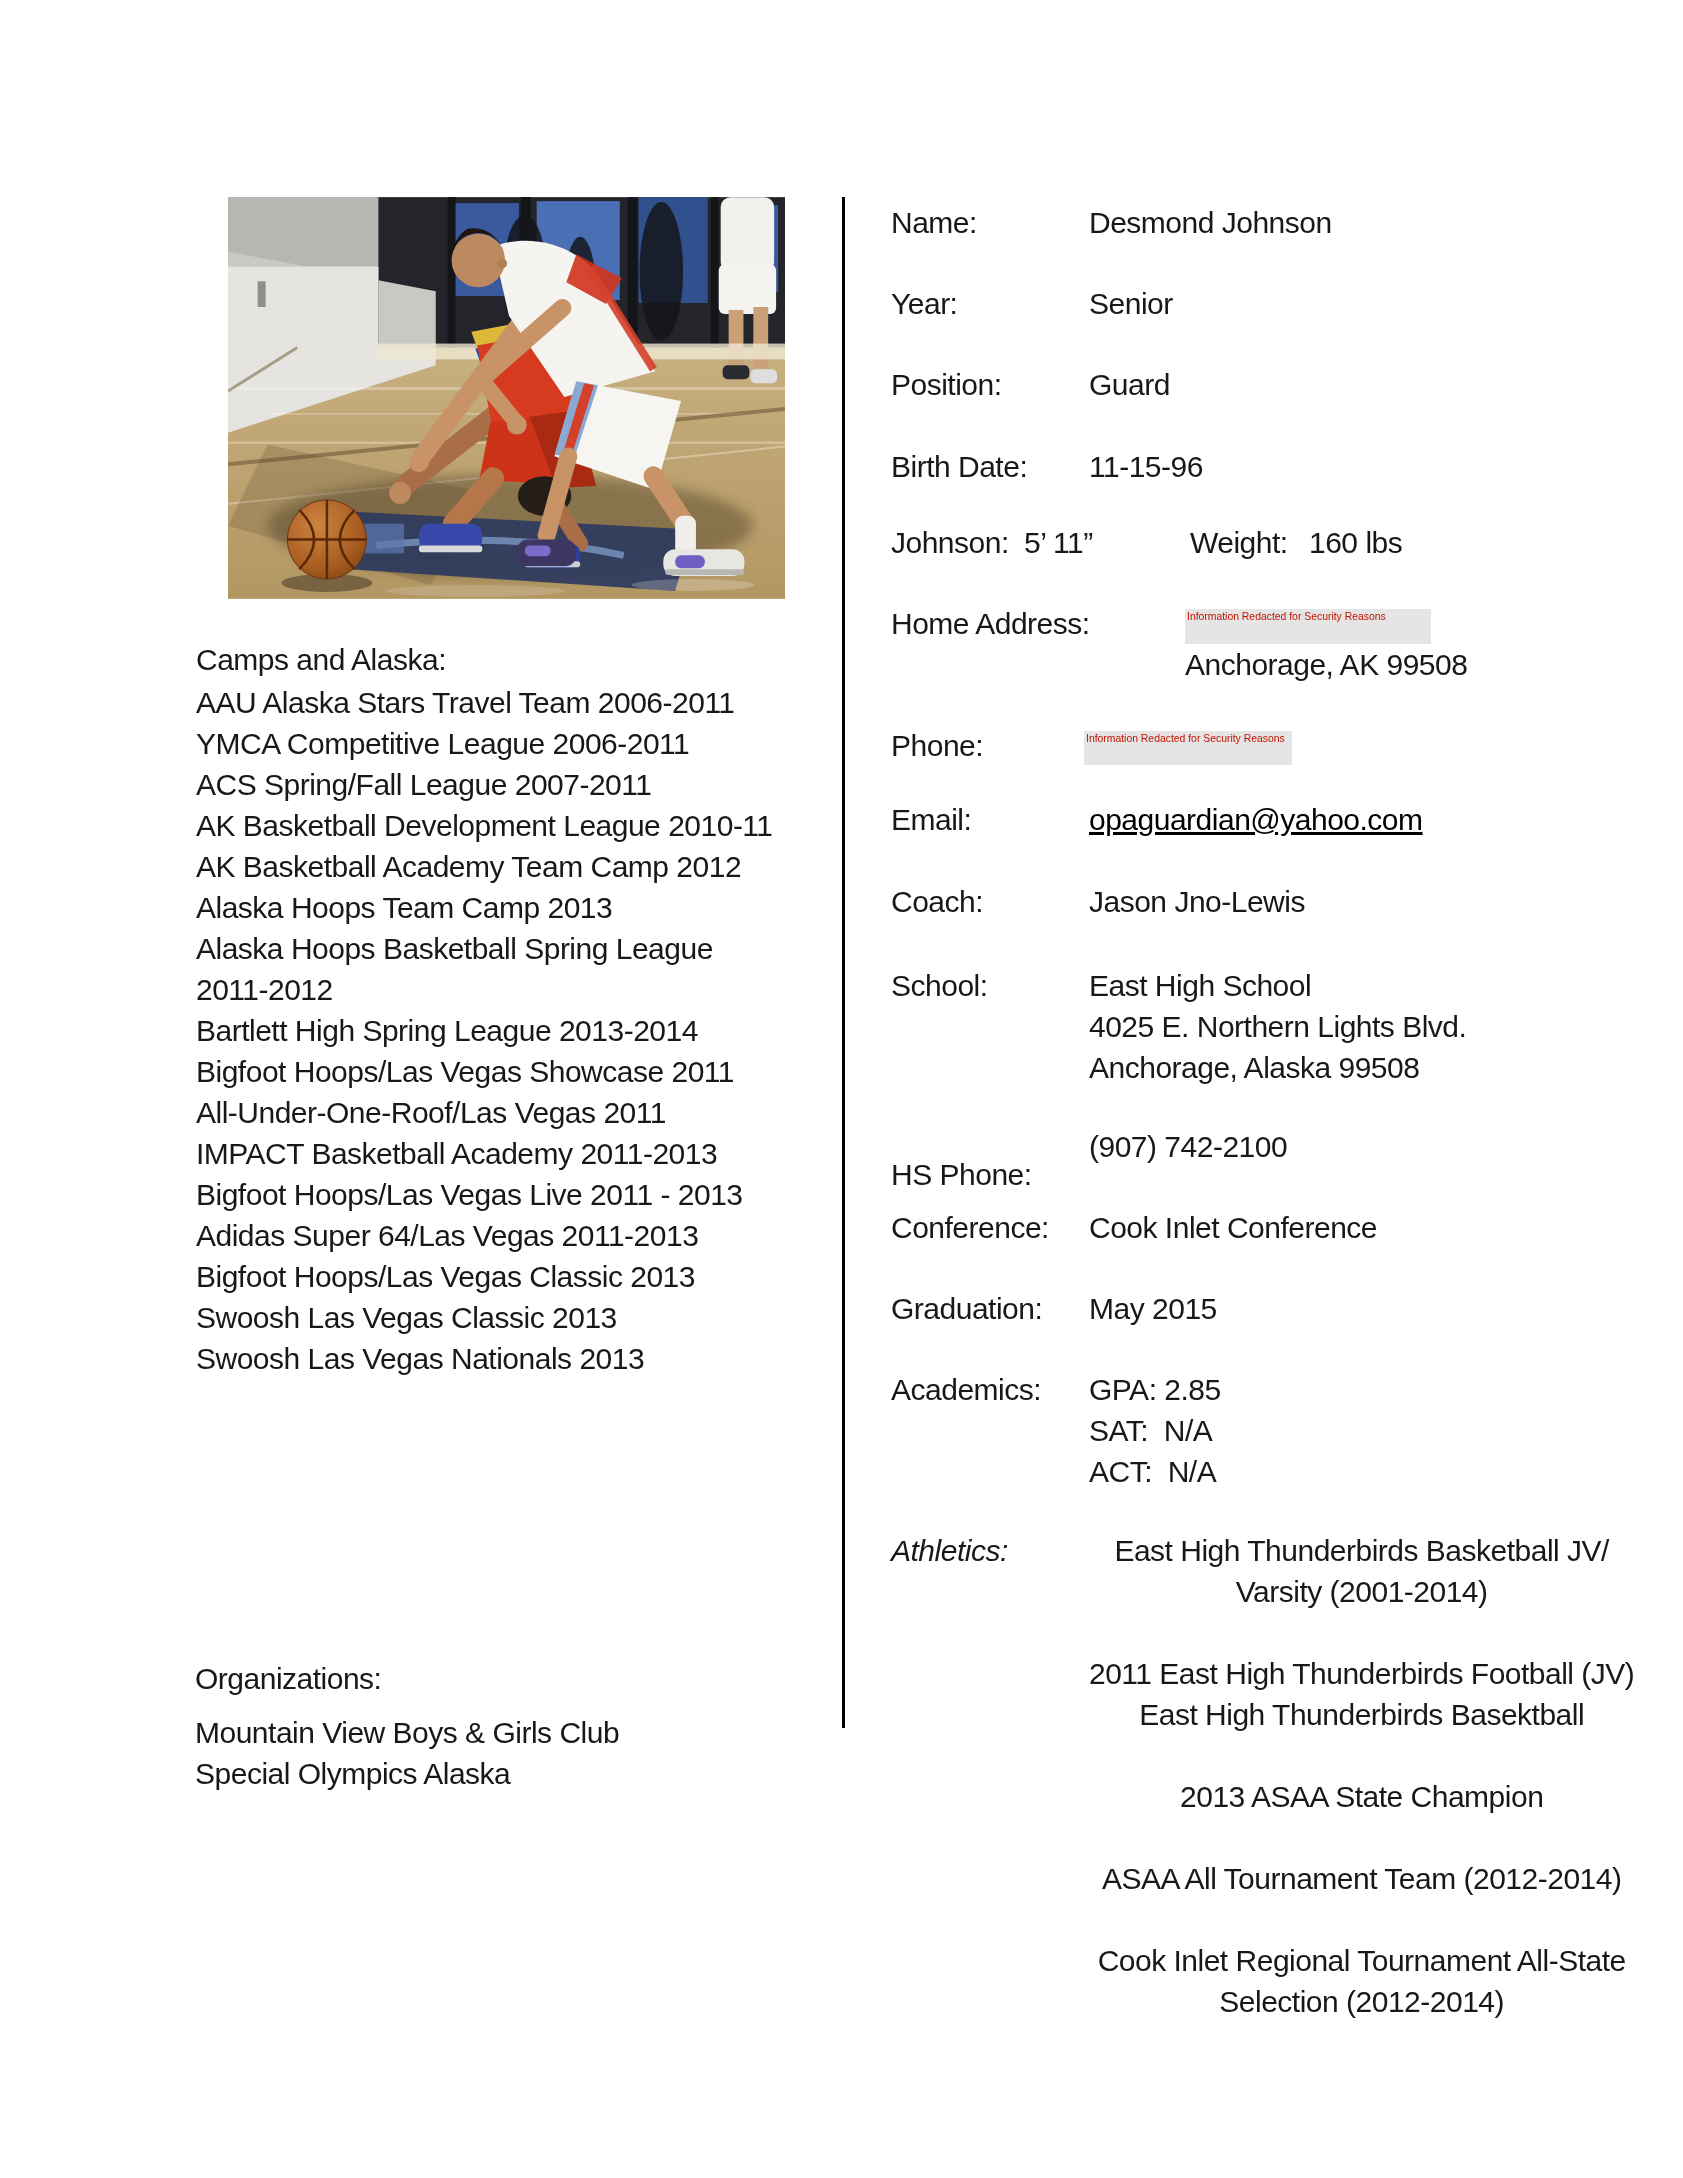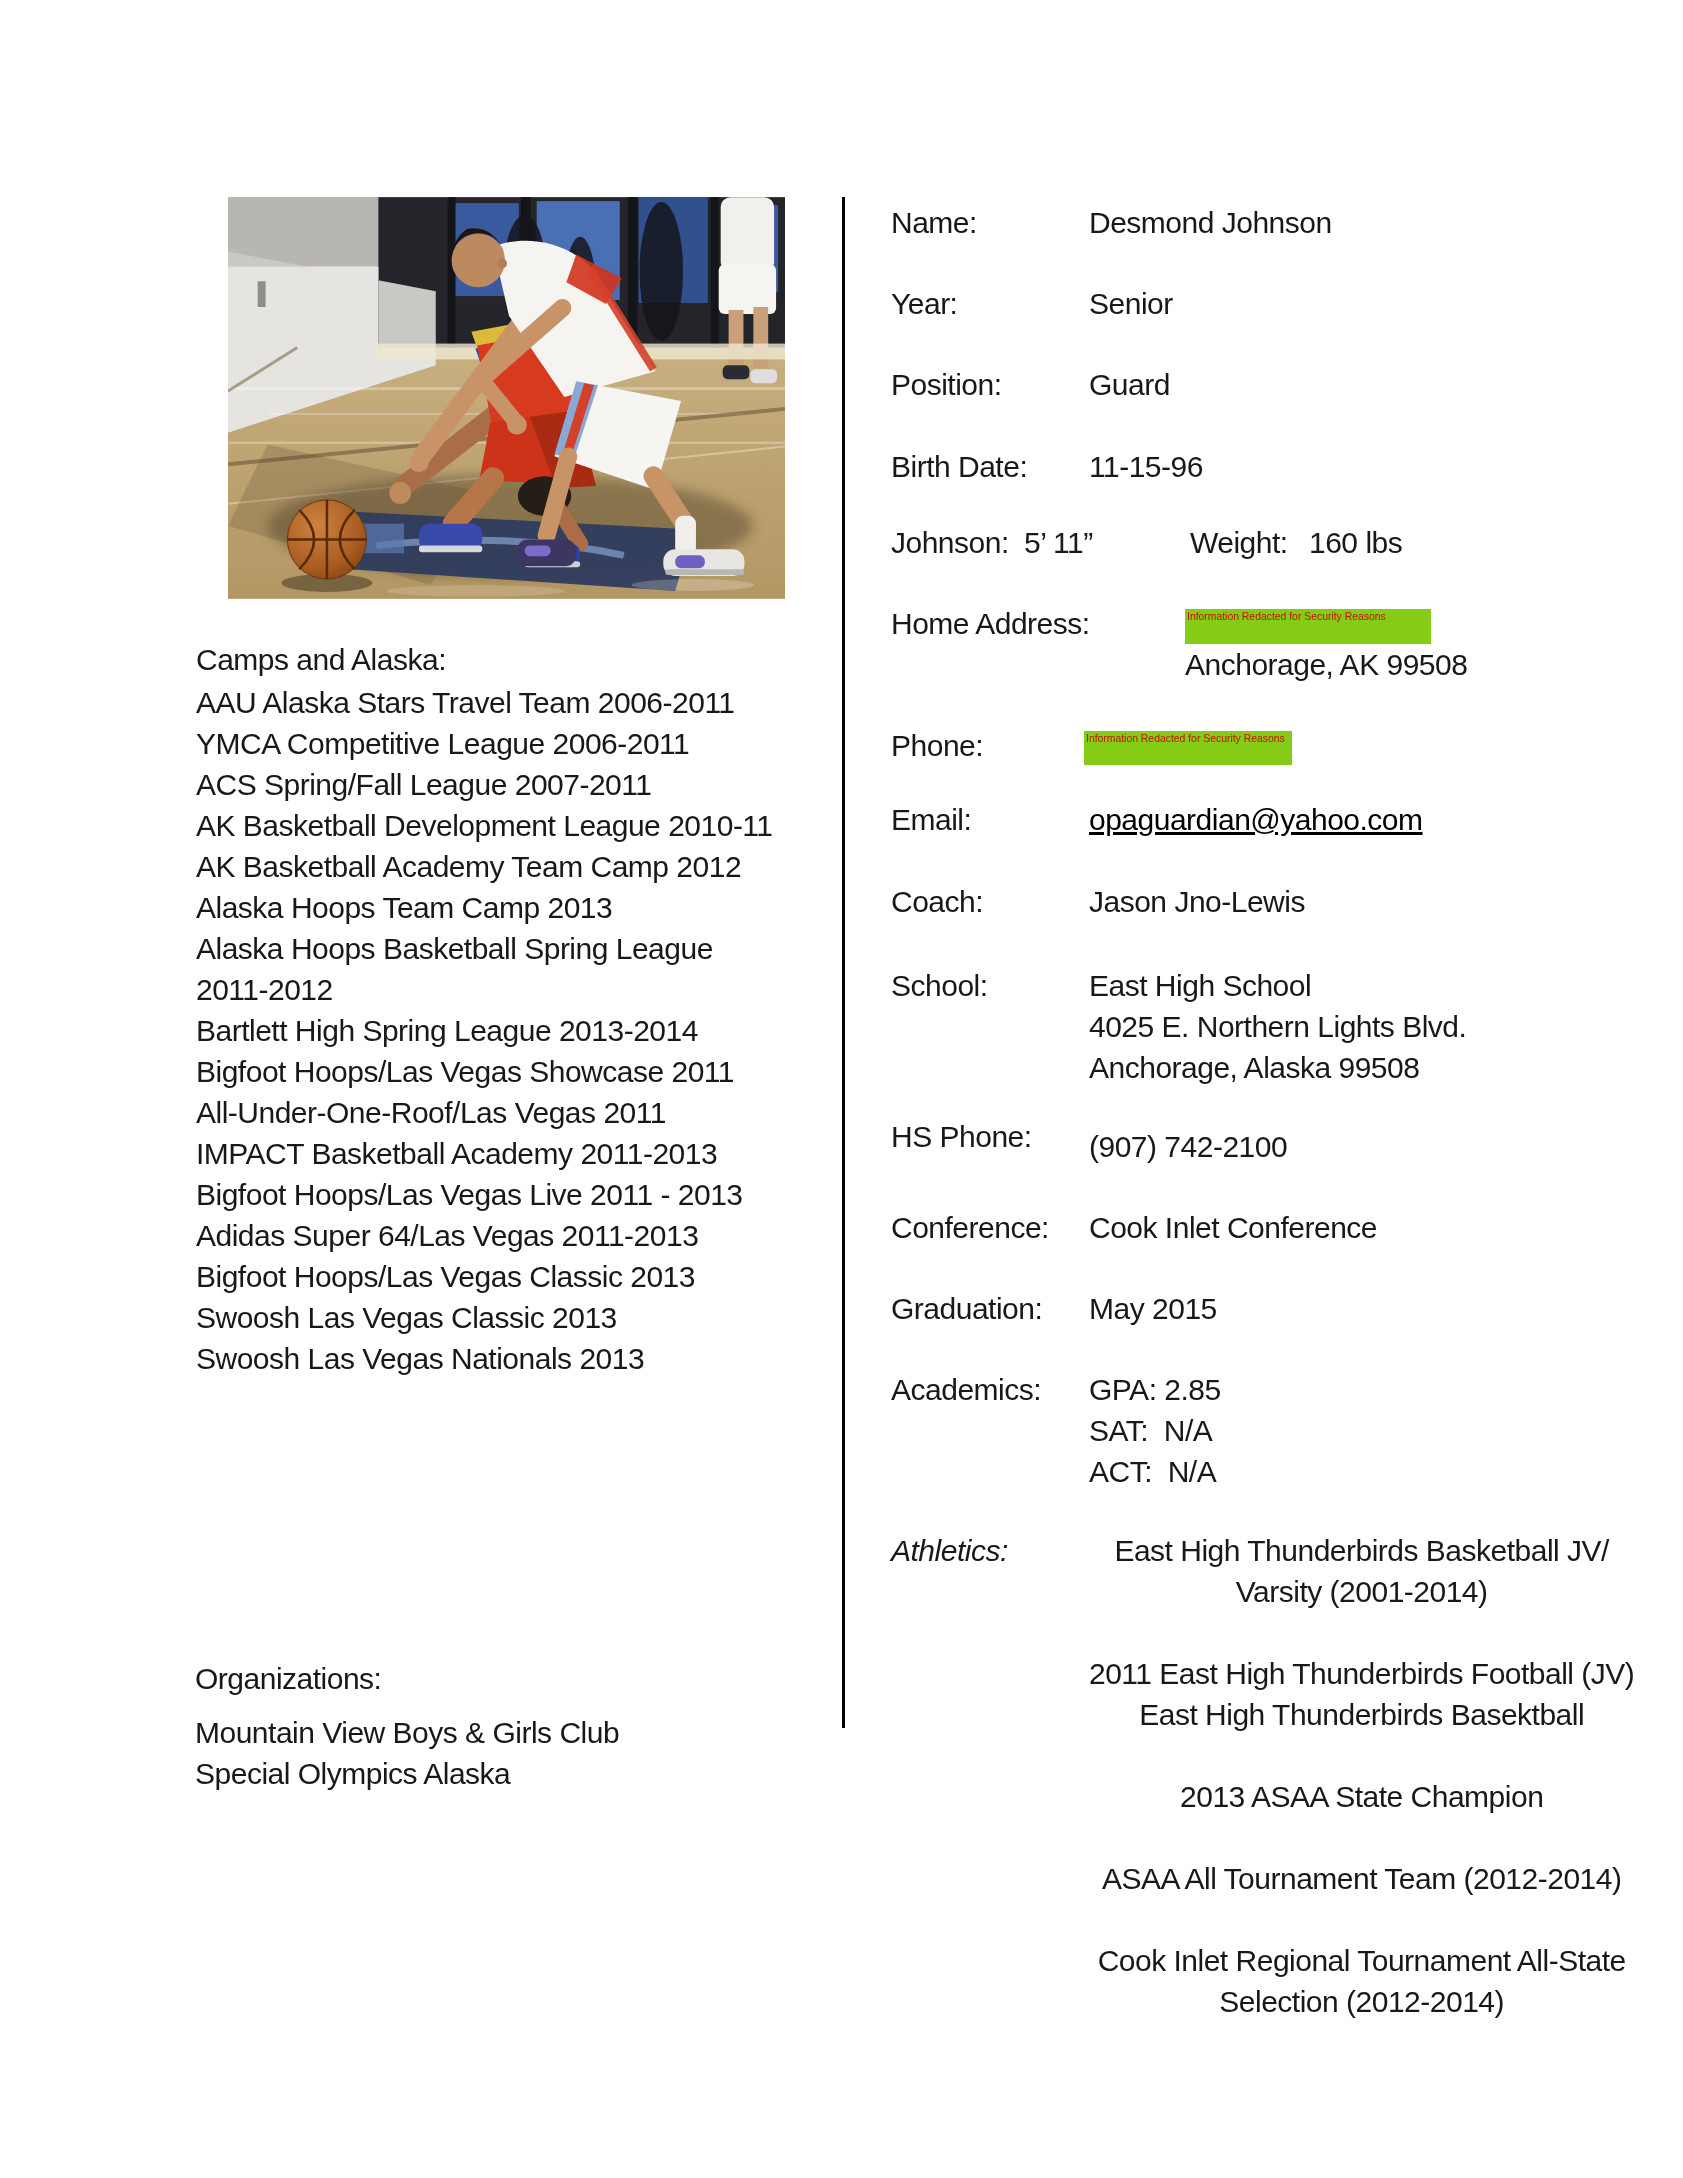--- a/index.html
+++ b/index.html
@@ -9,21 +9,21 @@
   }
   .abs{position:absolute;}
   .t{
     font-size:30px;line-height:41px;letter-spacing:-0.5px;
     white-space:pre;color:#181818;
   }
   .link{color:#000000;}
   .divider{position:absolute;left:842px;top:197px;width:3px;height:1531px;background:#000;}
   .photo-frame{position:absolute;left:228px;top:197px;width:557px;height:402px;overflow:hidden;}
   .redact{
-    position:absolute;background:#84cc16;box-sizing:border-box;
+    position:absolute;background:#e5e5e5;box-sizing:border-box;
     color:#c41200;font-size:10.4px;line-height:12px;letter-spacing:0;
     white-space:nowrap;overflow:hidden;padding:2px 0 0 2px;
   }
 </style>
 </head>
 <body>
 
 <div class="photo-frame">
   <svg width="557" height="402" viewBox="0 0 563 406">
     <defs>
@@ -188,21 +188,21 @@
 <a href="#" class="abs t link" style="left:1089px;top:799px;">opaguardian@yahoo.com</a>
 
 <div class="abs t" style="left:891px;top:881px;">Coach:</div>
 <div class="abs t" style="left:1089px;top:881px;">Jason Jno-Lewis</div>
 
 <div class="abs t" style="left:891px;top:965px;">School:</div>
 <div class="abs t" style="left:1089px;top:965px;">East High School
 4025 E. Northern Lights Blvd.
 Anchorage, Alaska 99508</div>
 
-<div class="abs t" style="left:891px;top:1116px;">HS Phone:</div>
+<div class="abs t" style="left:891px;top:1154px;">HS Phone:</div>
 <div class="abs t" style="left:1089px;top:1126px;">(907) 742-2100</div>
 
 <div class="abs t" style="left:891px;top:1207px;">Conference:</div>
 <div class="abs t" style="left:1089px;top:1207px;">Cook Inlet Conference</div>
 
 <div class="abs t" style="left:891px;top:1288px;">Graduation:</div>
 <div class="abs t" style="left:1089px;top:1288px;text-align:center;">May 2015</div>
 
 <div class="abs t" style="left:891px;top:1369px;">Academics:</div>
 <div class="abs t" style="left:1089px;top:1369px;">GPA: 2.85

